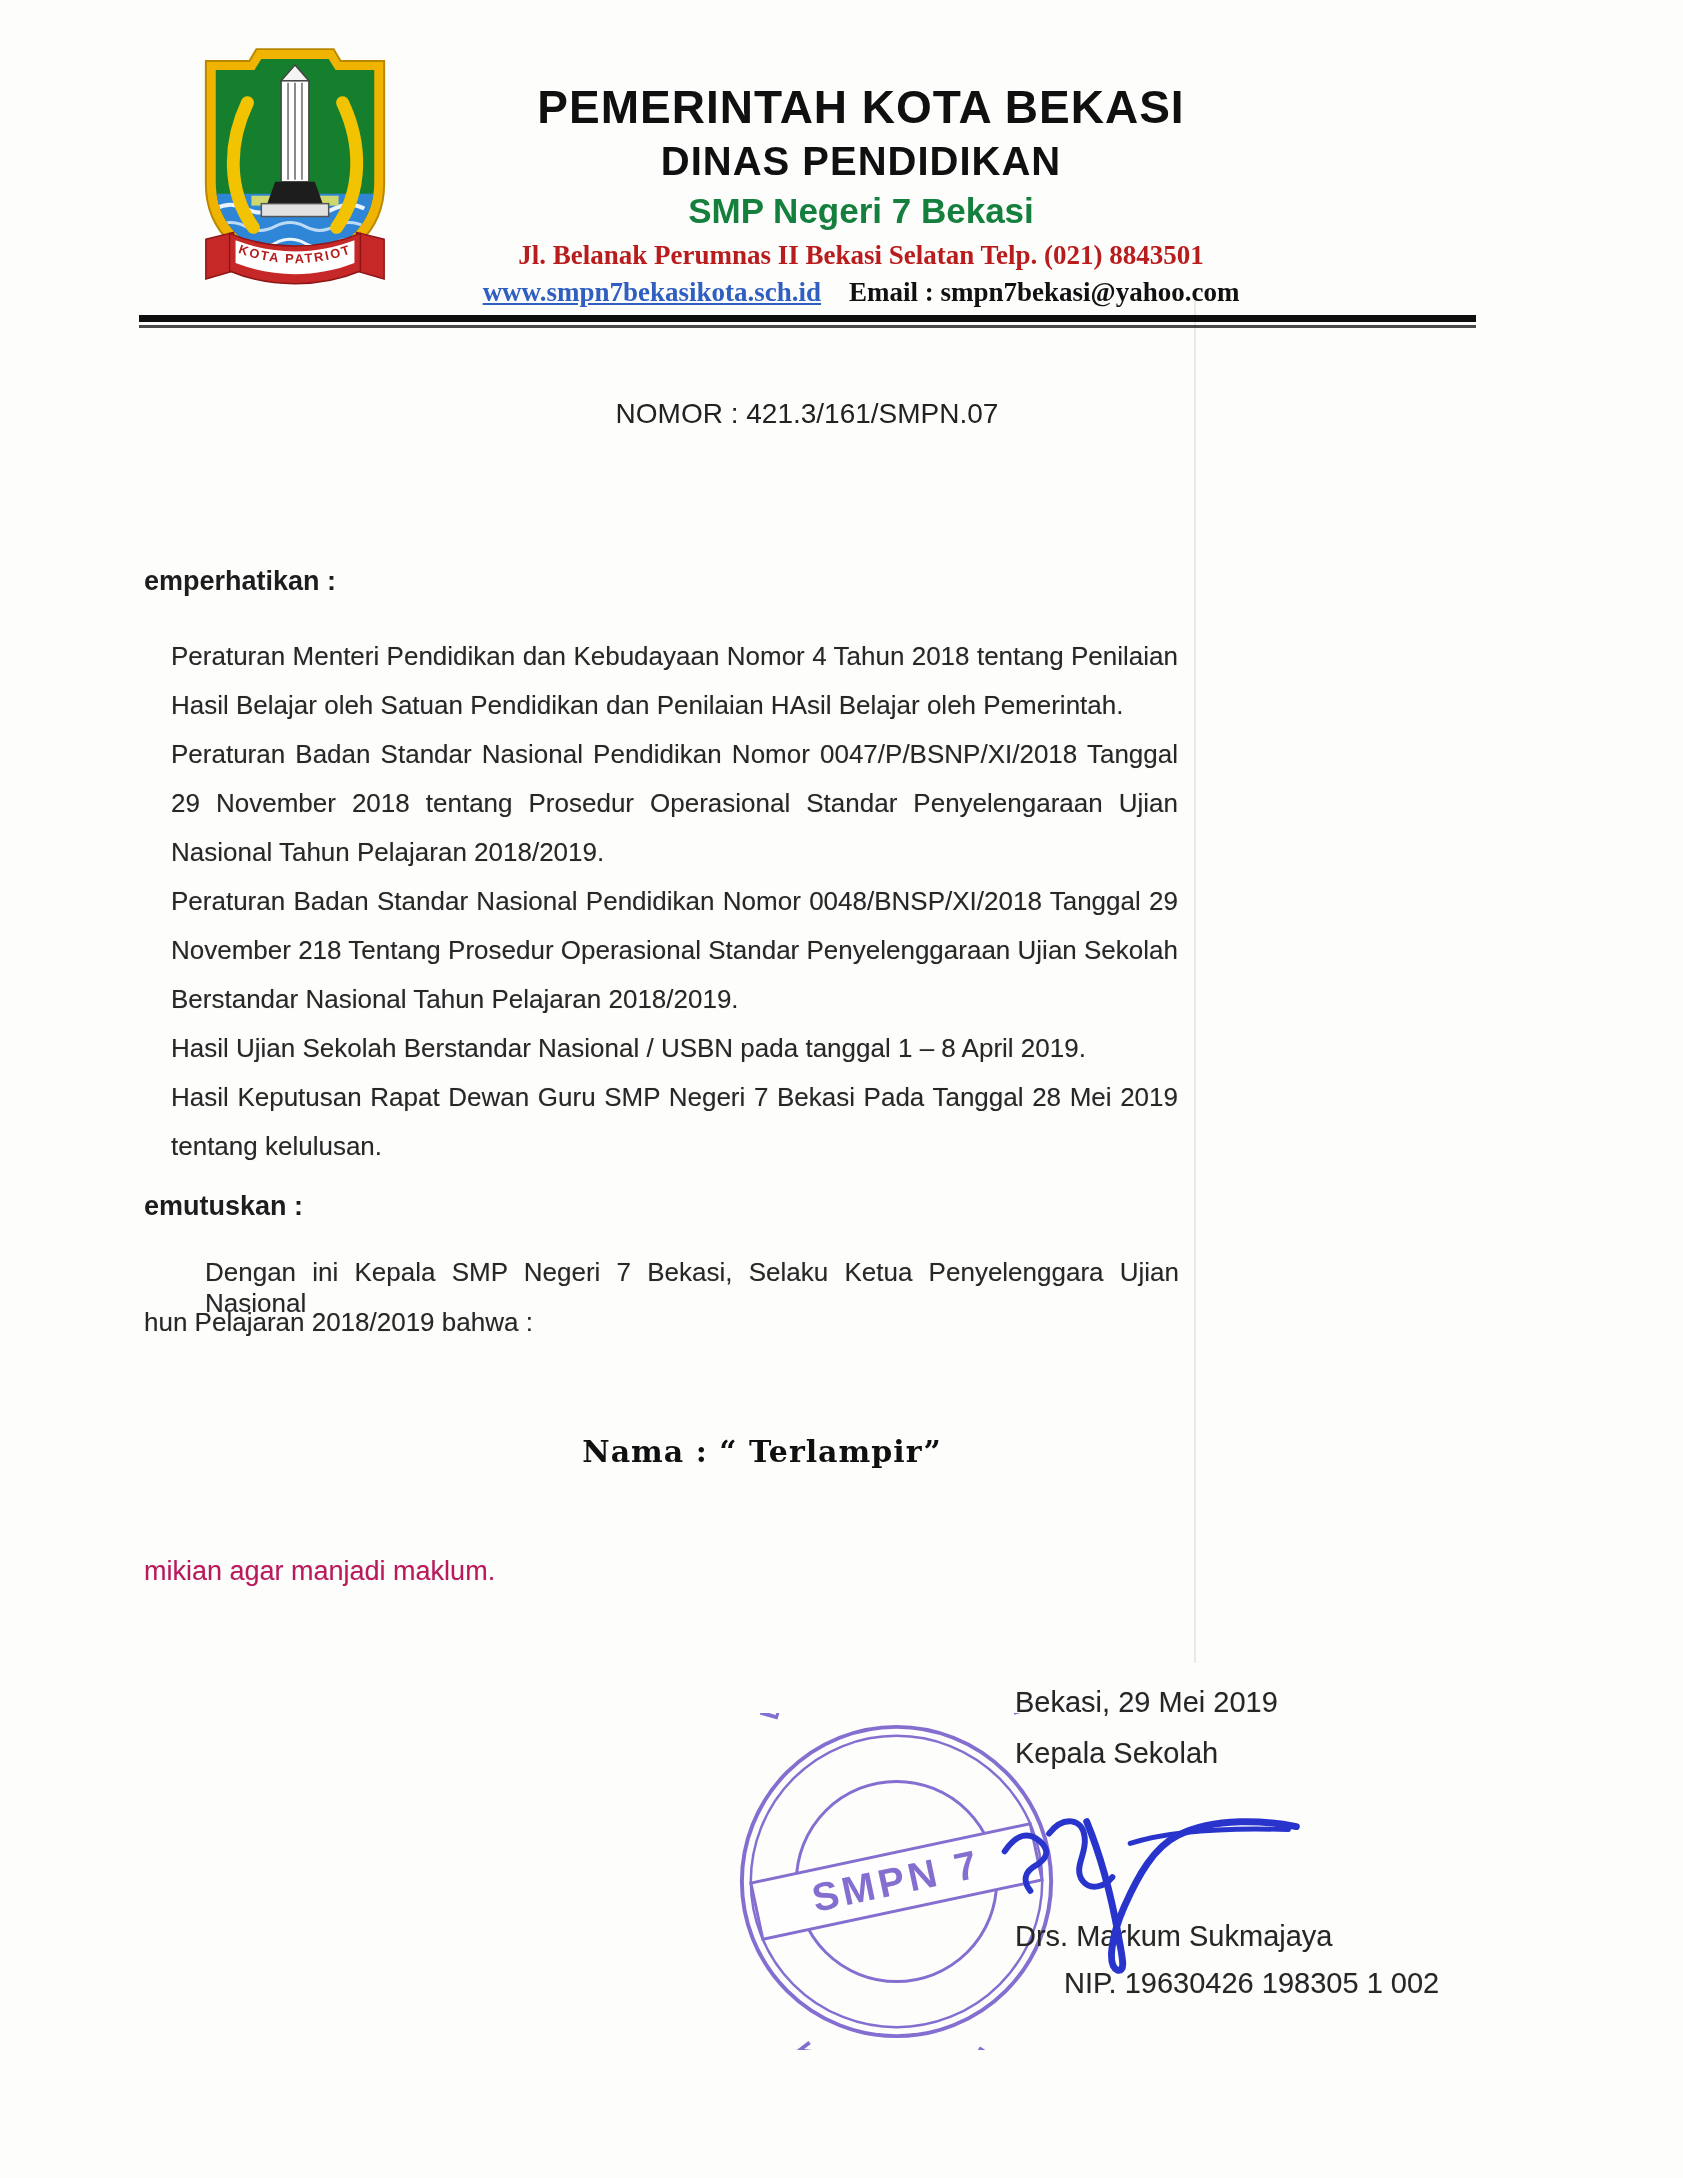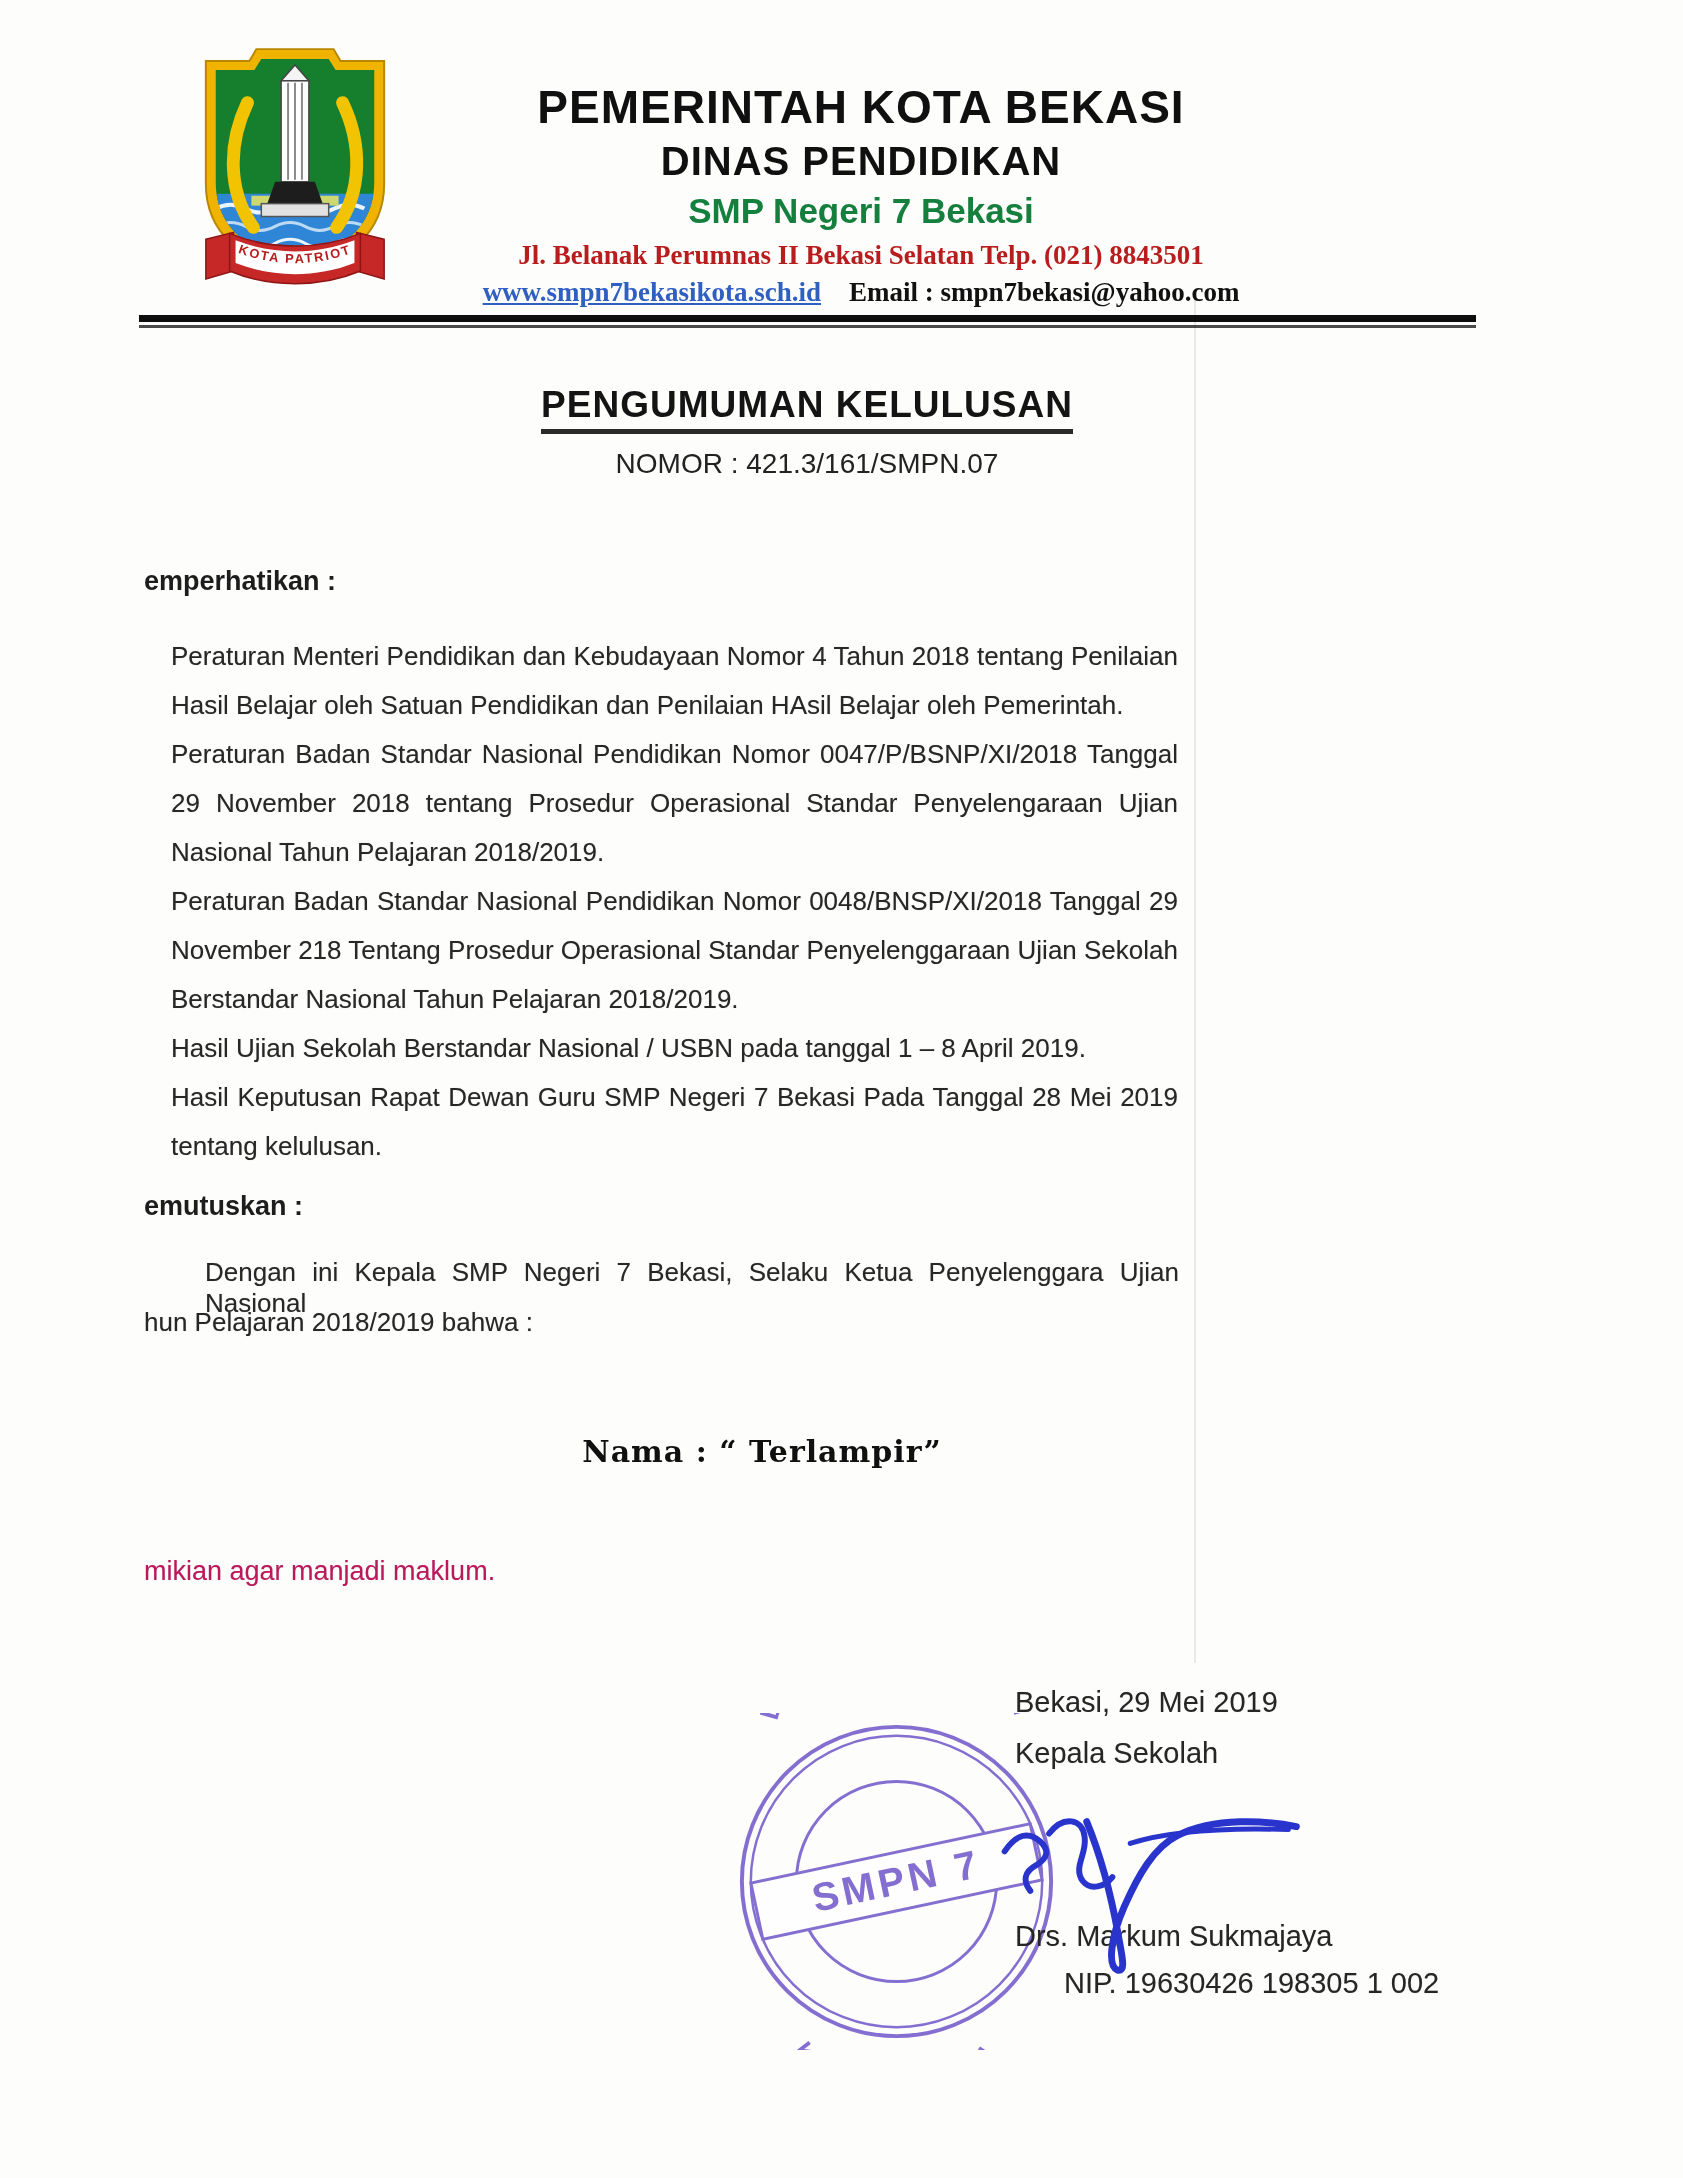--- a/index.html
+++ b/index.html
@@ -103,21 +103,20 @@
     <div class="addr">Jl. Belanak Perumnas II Bekasi Selatan Telp. (021) 8843501</div>
     <div class="webline">
       <span class="weburl">www.smpn7bekasikota.sch.id</span><span>Email : smpn7bekasi@yahoo.com</span>
     </div>
   </div>
 
   <div class="rule1"></div>
   <div class="rule2"></div>
 
   <div class="title-wrap">
-    <span class="doc-title">PENGUMUMAN KELULUSAN</span>
     <div class="doc-number">NOMOR : 421.3/161/SMPN.07</div>
   </div>
 
   <div class="label" style="top:566px">emperhatikan :</div>
 
   <div class="items">
     <p>Peraturan Menteri Pendidikan dan Kebudayaan Nomor 4 Tahun 2018 tentang Penilaian Hasil Belajar oleh Satuan Pendidikan dan Penilaian HAsil Belajar oleh Pemerintah.</p>
     <p>Peraturan Badan Standar Nasional Pendidikan Nomor 0047/P/BSNP/XI/2018 Tanggal 29 November 2018 tentang Prosedur Operasional Standar Penyelengaraan Ujian Nasional Tahun Pelajaran 2018/2019.</p>
     <p>Peraturan Badan Standar Nasional Pendidikan Nomor 0048/BNSP/XI/2018 Tanggal 29 November 218 Tentang Prosedur Operasional Standar Penyelenggaraan Ujian Sekolah Berstandar Nasional Tahun Pelajaran 2018/2019.</p>
     <p>Hasil Ujian Sekolah Berstandar Nasional / USBN pada tanggal 1 – 8 April 2019.</p>

